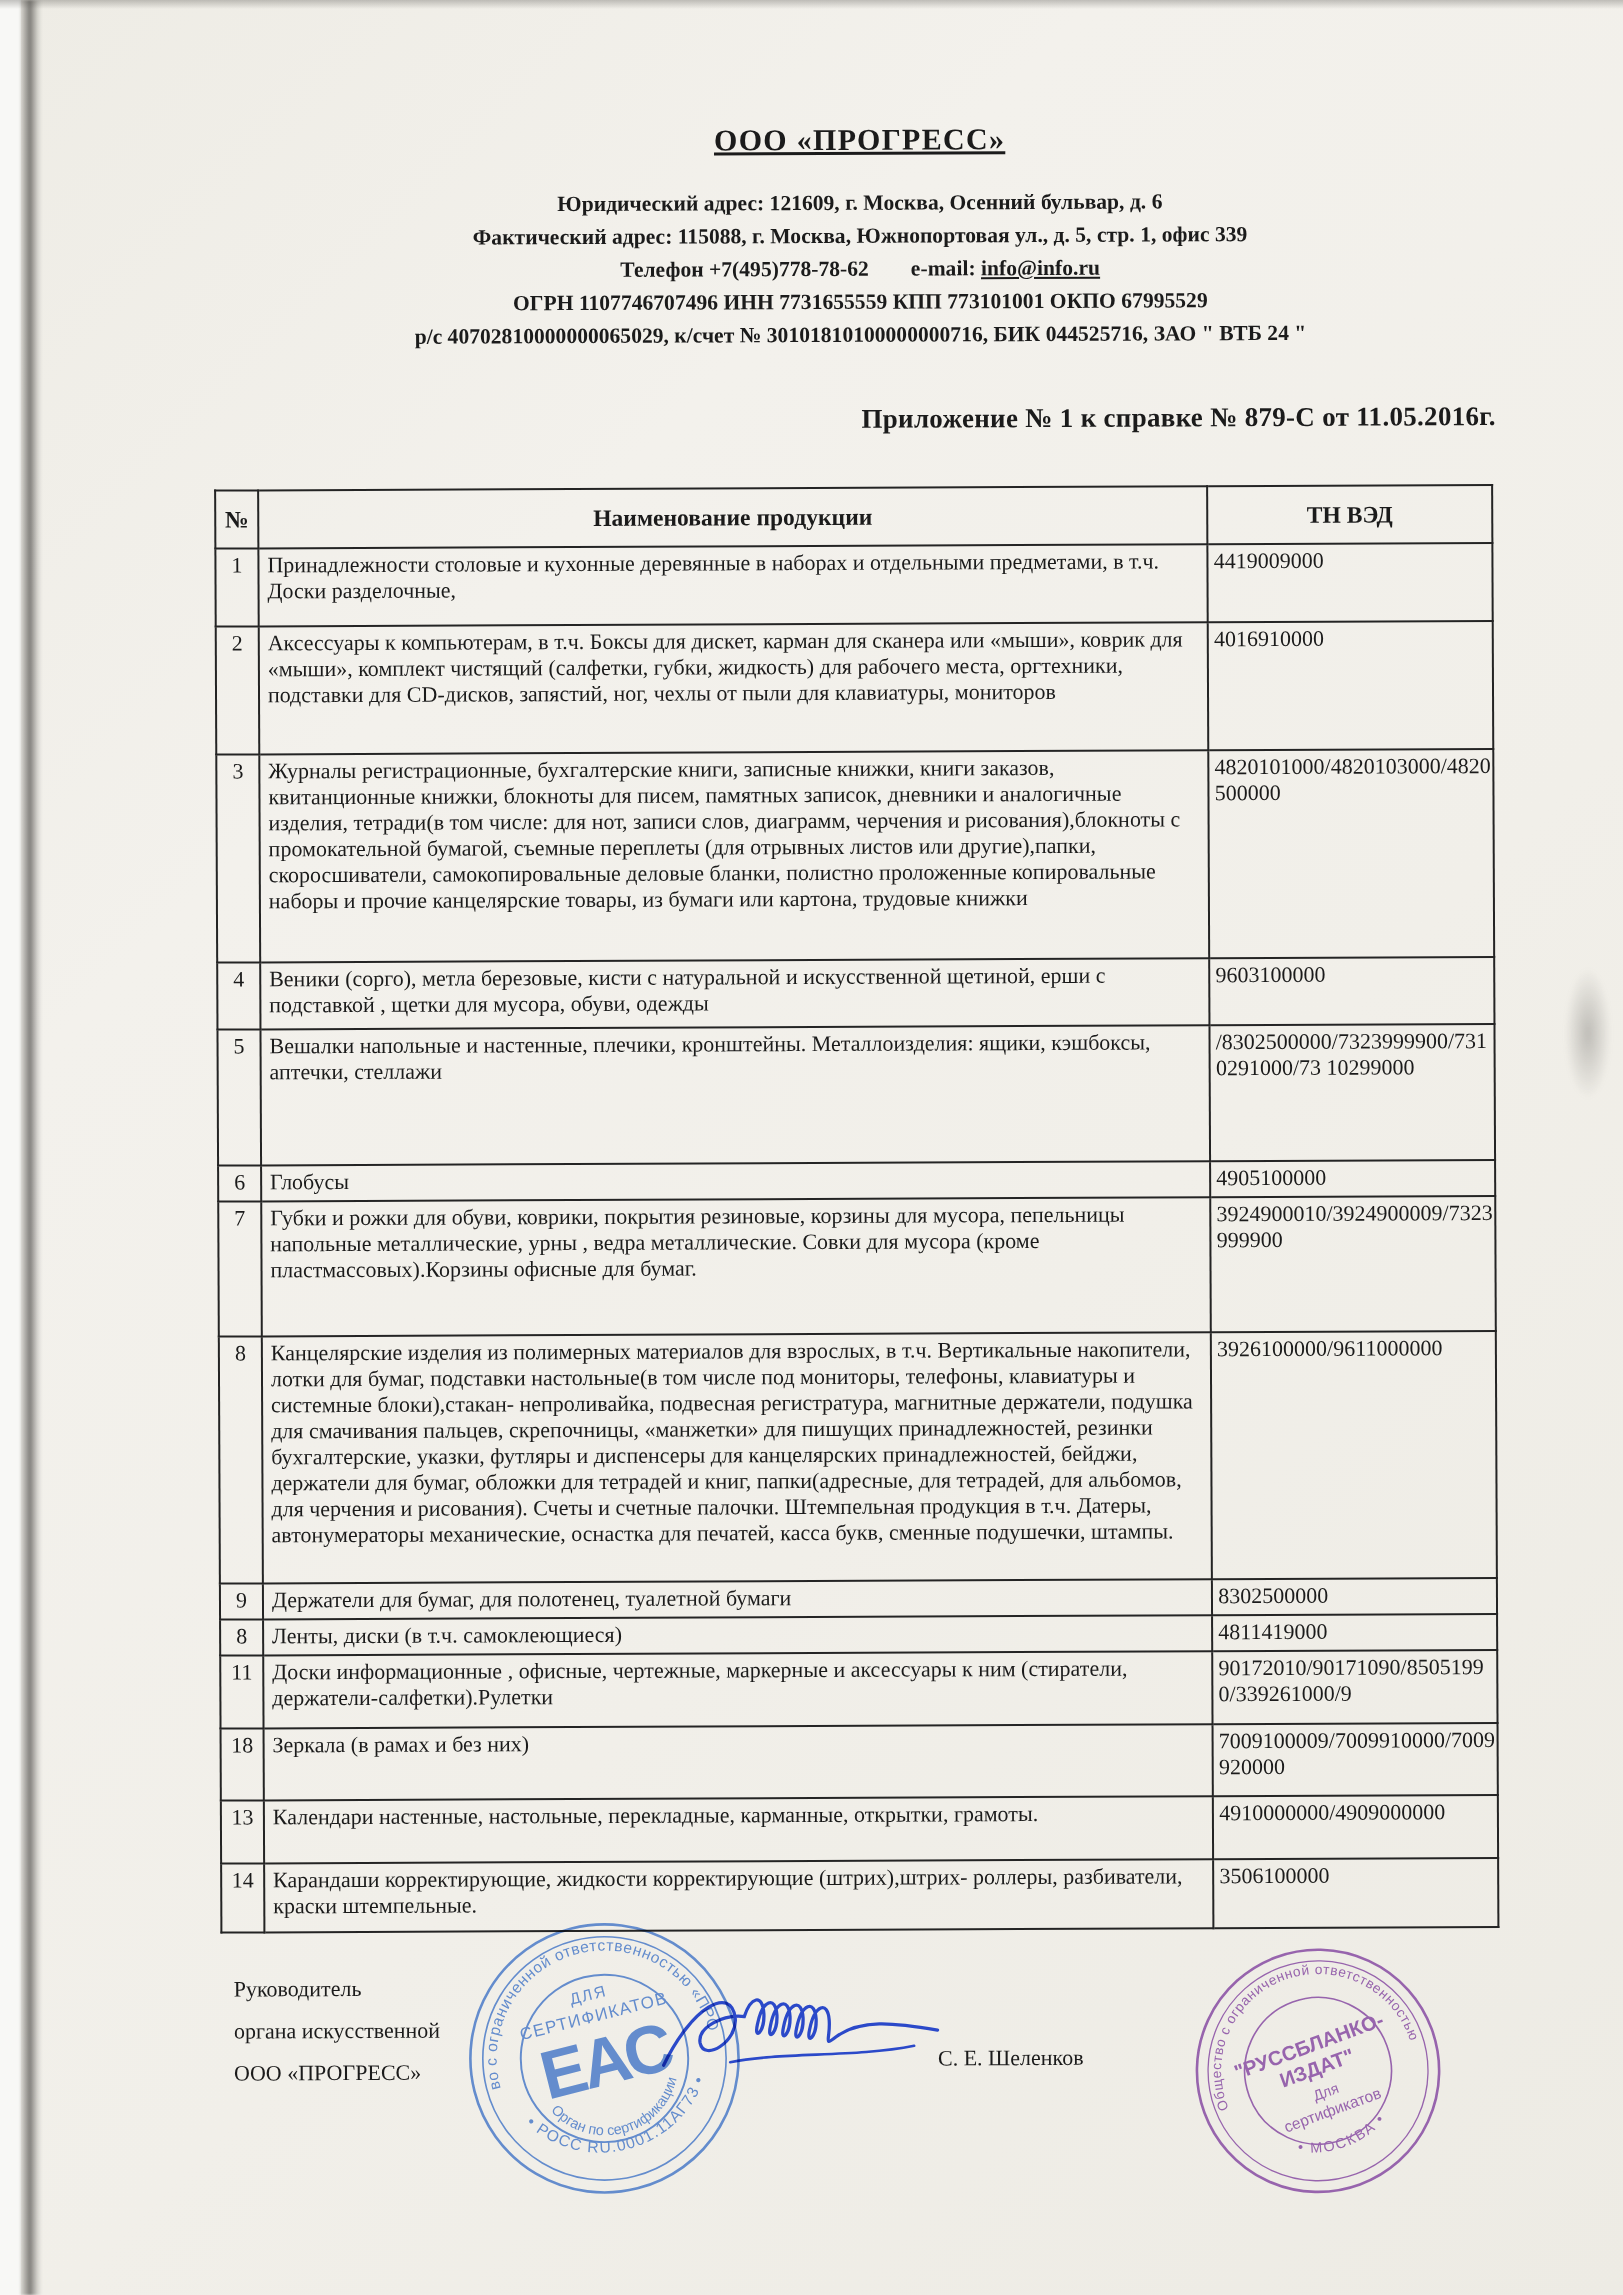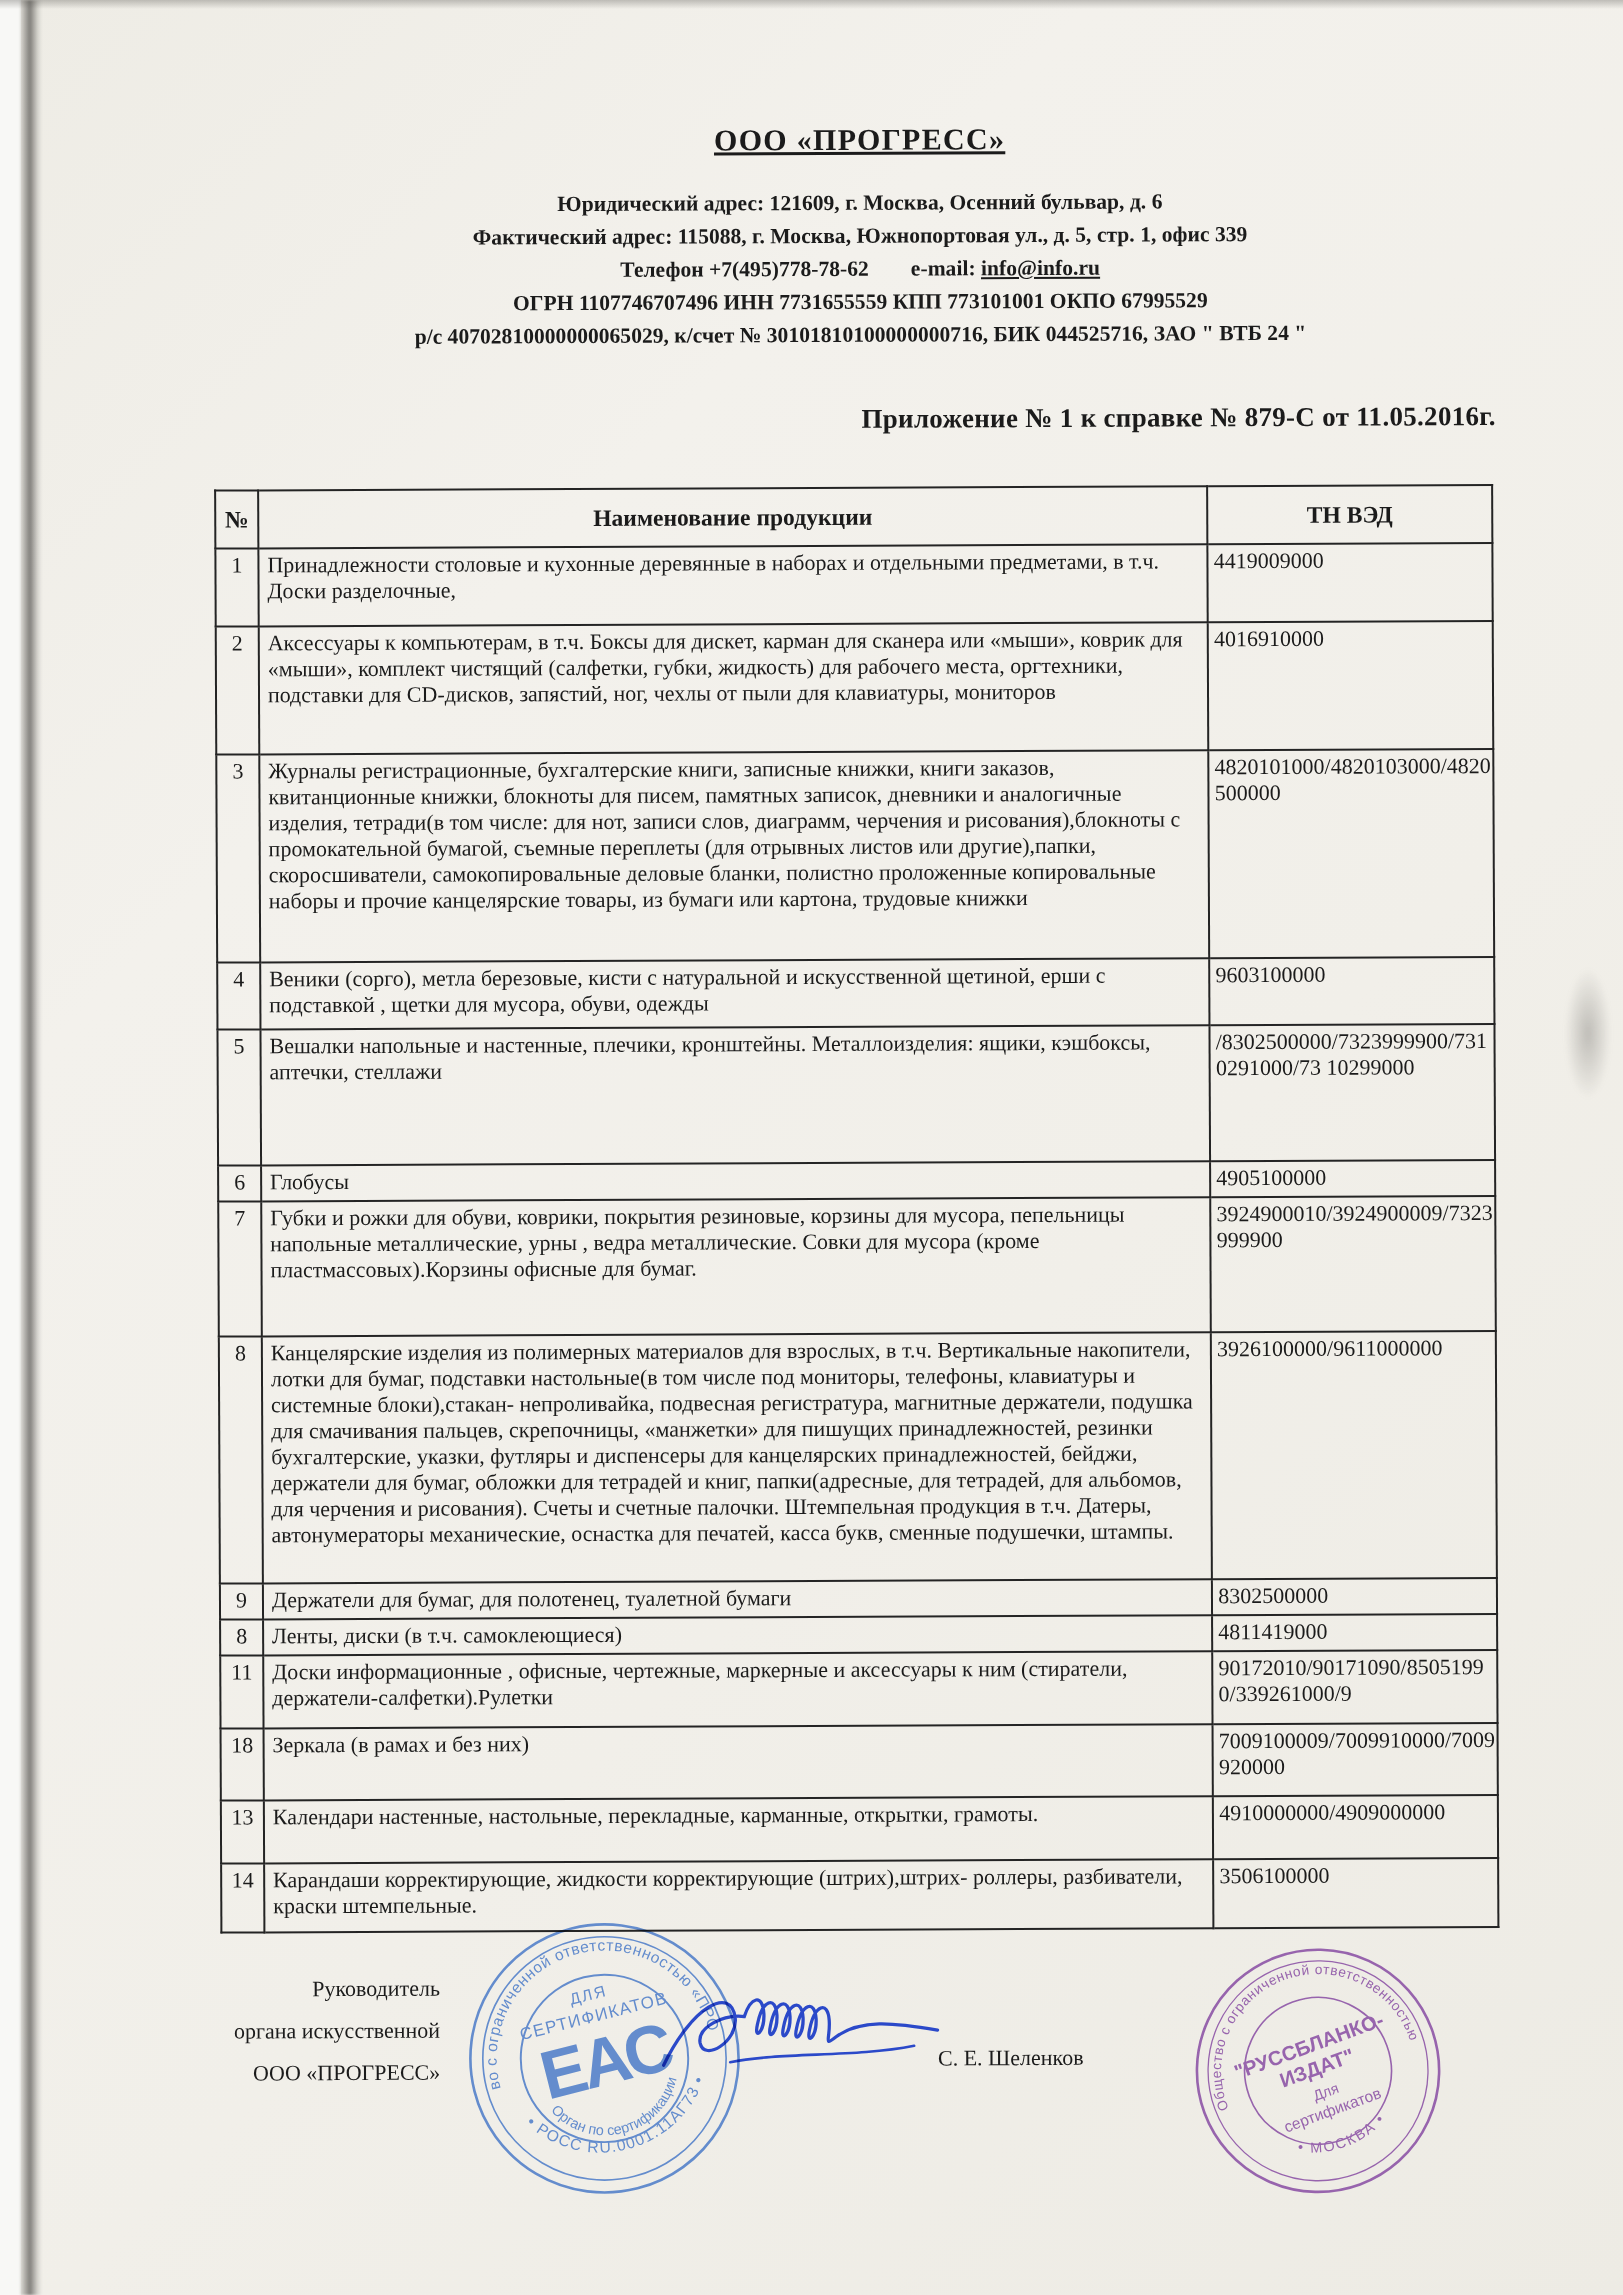--- a/index.html
+++ b/index.html
@@ -51,21 +51,21 @@
   table.products th, table.products td{
     border:2px solid #242424;vertical-align:top;
   }
   table.products th{font-size:23.6px;font-weight:bold;text-align:center;vertical-align:middle;padding:3.9px 2.6px;}
   td.no-cell{text-align:center;padding:2.6px 1.3px;}
   td.name-cell{text-align:left;padding:2.6px 5.2px 2.6px 7.9px;}
   td.tnved-cell{text-align:left;padding:2.6px 1.3px 2.6px 5.2px;word-break:break-all;}
 
   
   .footer-role{position:absolute;left:230px;top:1966px;font-size:22px;line-height:42px;}
-  .footer-role div{white-space:nowrap;text-align:right;}
+  .footer-role div{white-space:nowrap;}
   .signer-name{position:absolute;left:934px;top:2046px;font-size:22px;white-space:nowrap;}
 
   
   .stamp{position:absolute;mix-blend-mode:multiply;opacity:.88;}
   .stamp-eac{left:437px;top:1894px;width:327px;height:327px;z-index:2;}
   .stamp-rb{left:1170px;top:1929px;width:288px;height:288px;z-index:2;}
   .signature-svg{position:absolute;left:654px;top:1981px;width:301px;height:124px;z-index:3;mix-blend-mode:multiply;}
   .st-eac{fill:#4f7ec9;}
   .st-eac-stroke{stroke:#4f7ec9;fill:none;}
   .st-rb{fill:#8b51a5;}

